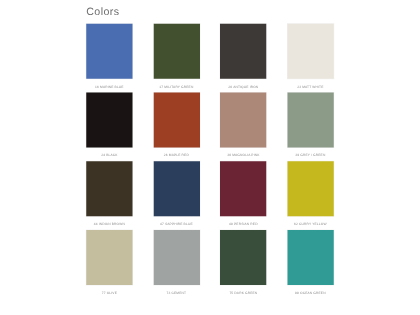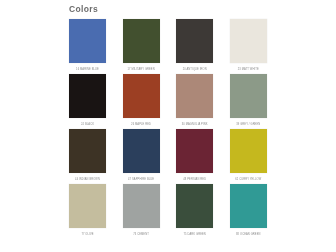--- a/index.html
+++ b/index.html
@@ -22,21 +22,21 @@
     background: #ffffff;
     box-sizing: border-box;
   }
   .page-title {
     position: absolute;
     left: 69px;
     top: 4px;
     font-size: 8.5px;
     letter-spacing: 0.35px;
     color: #6d6d6d;
-    font-weight: 700;
+    font-weight: 400;
     line-height: 11px;
     white-space: nowrap;
   }
   .swatch-grid {
     position: absolute;
     left: 69px;
     top: 19px;
     width: 198px;
     display: grid;
     grid-template-columns: repeat(4, 37px);

